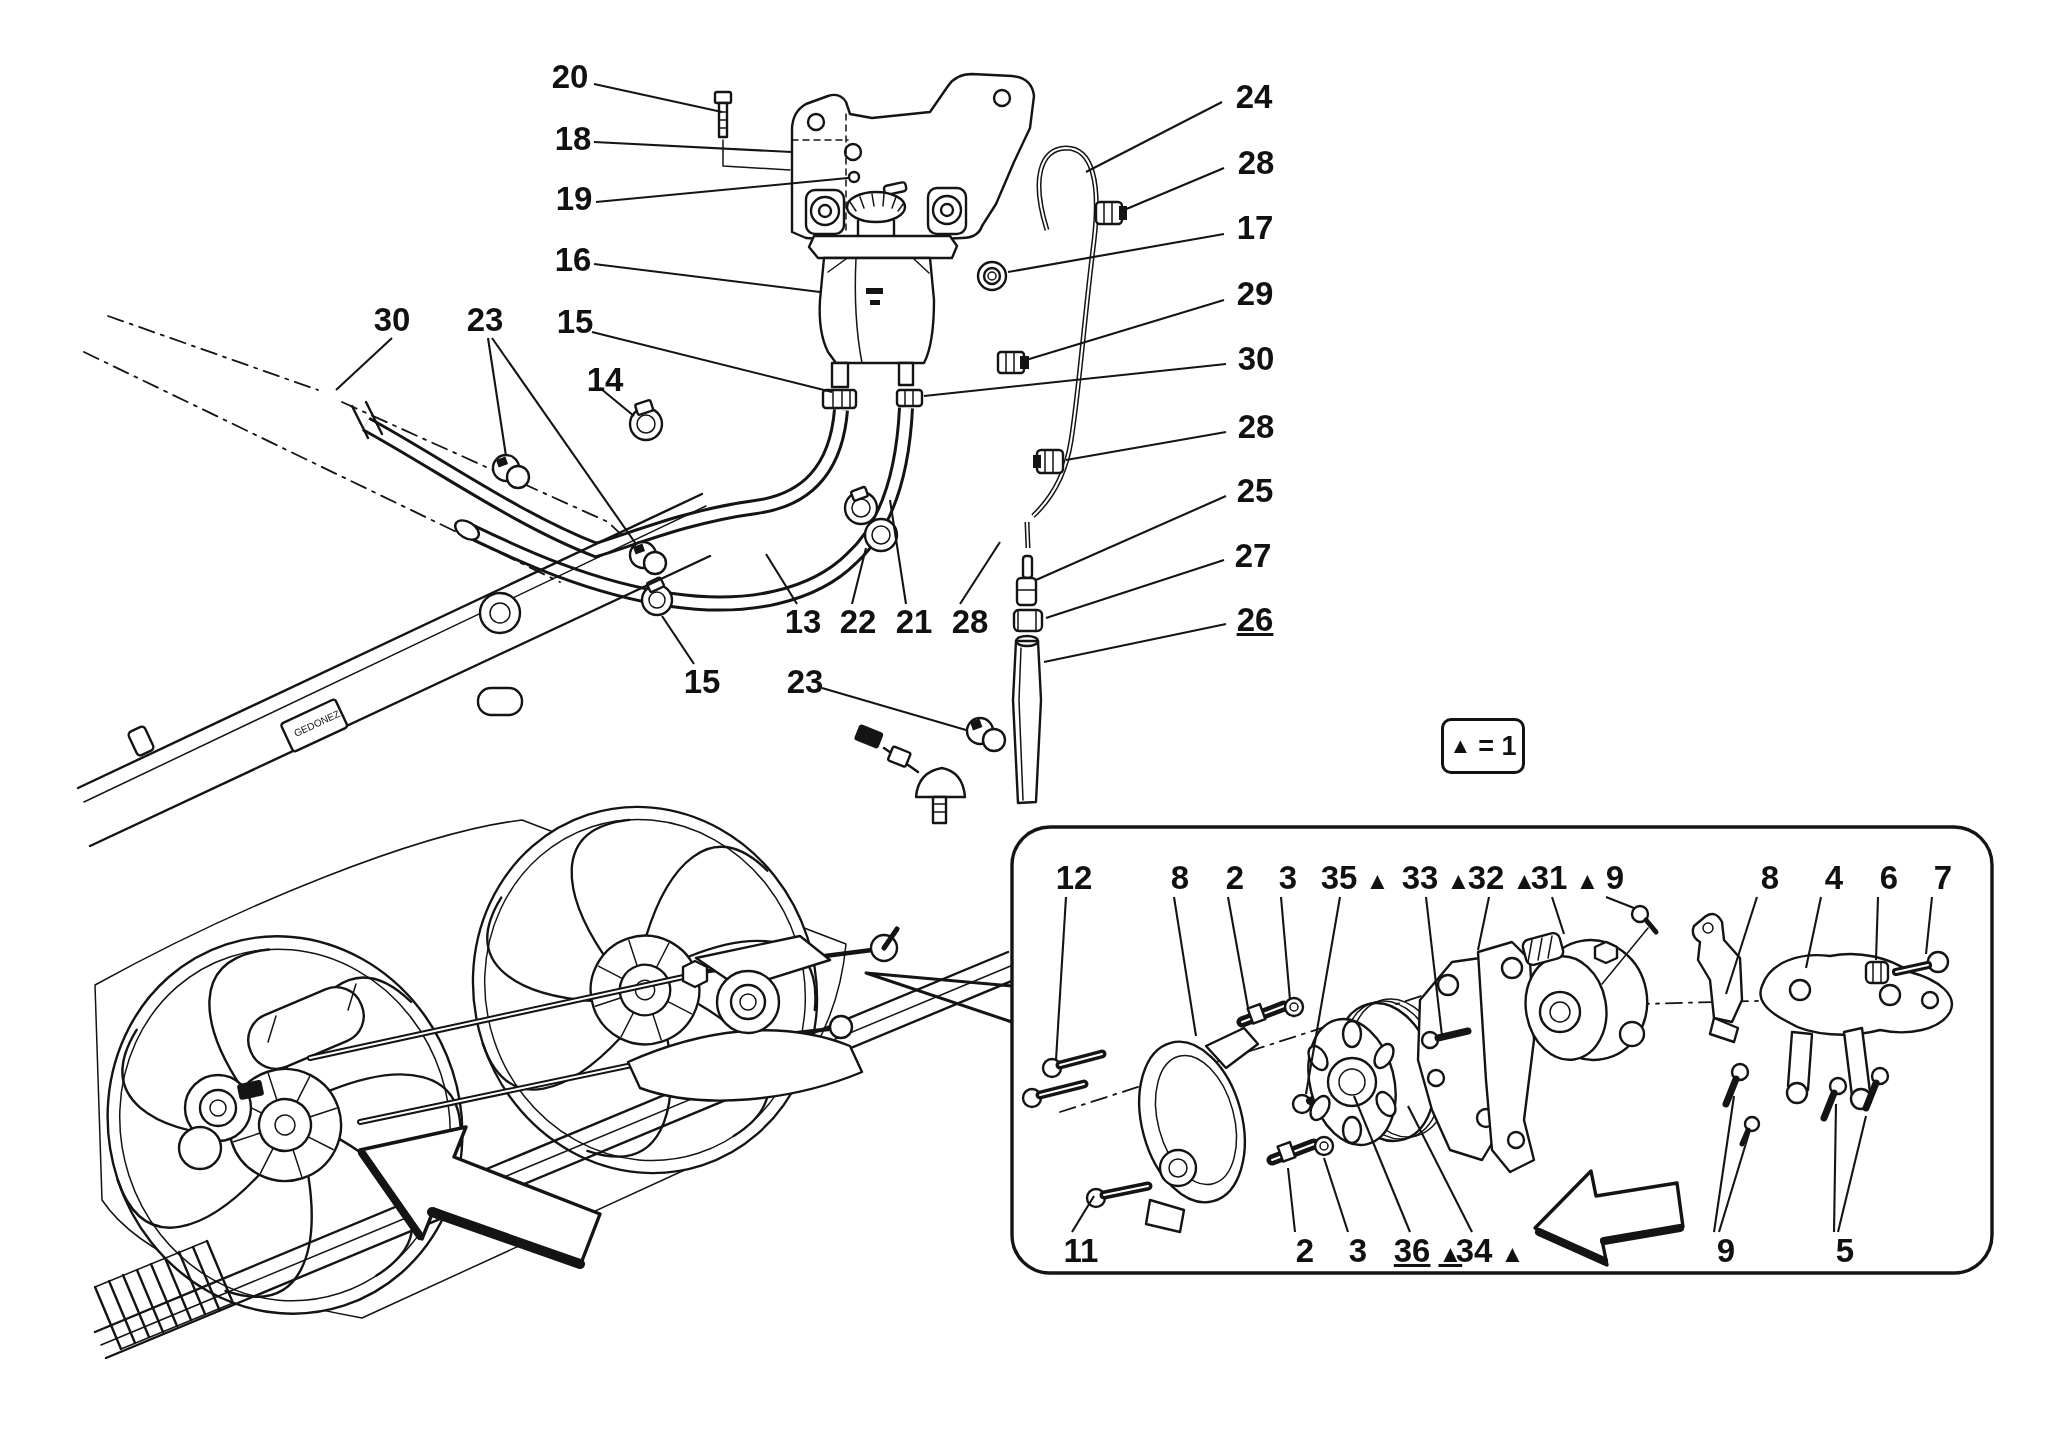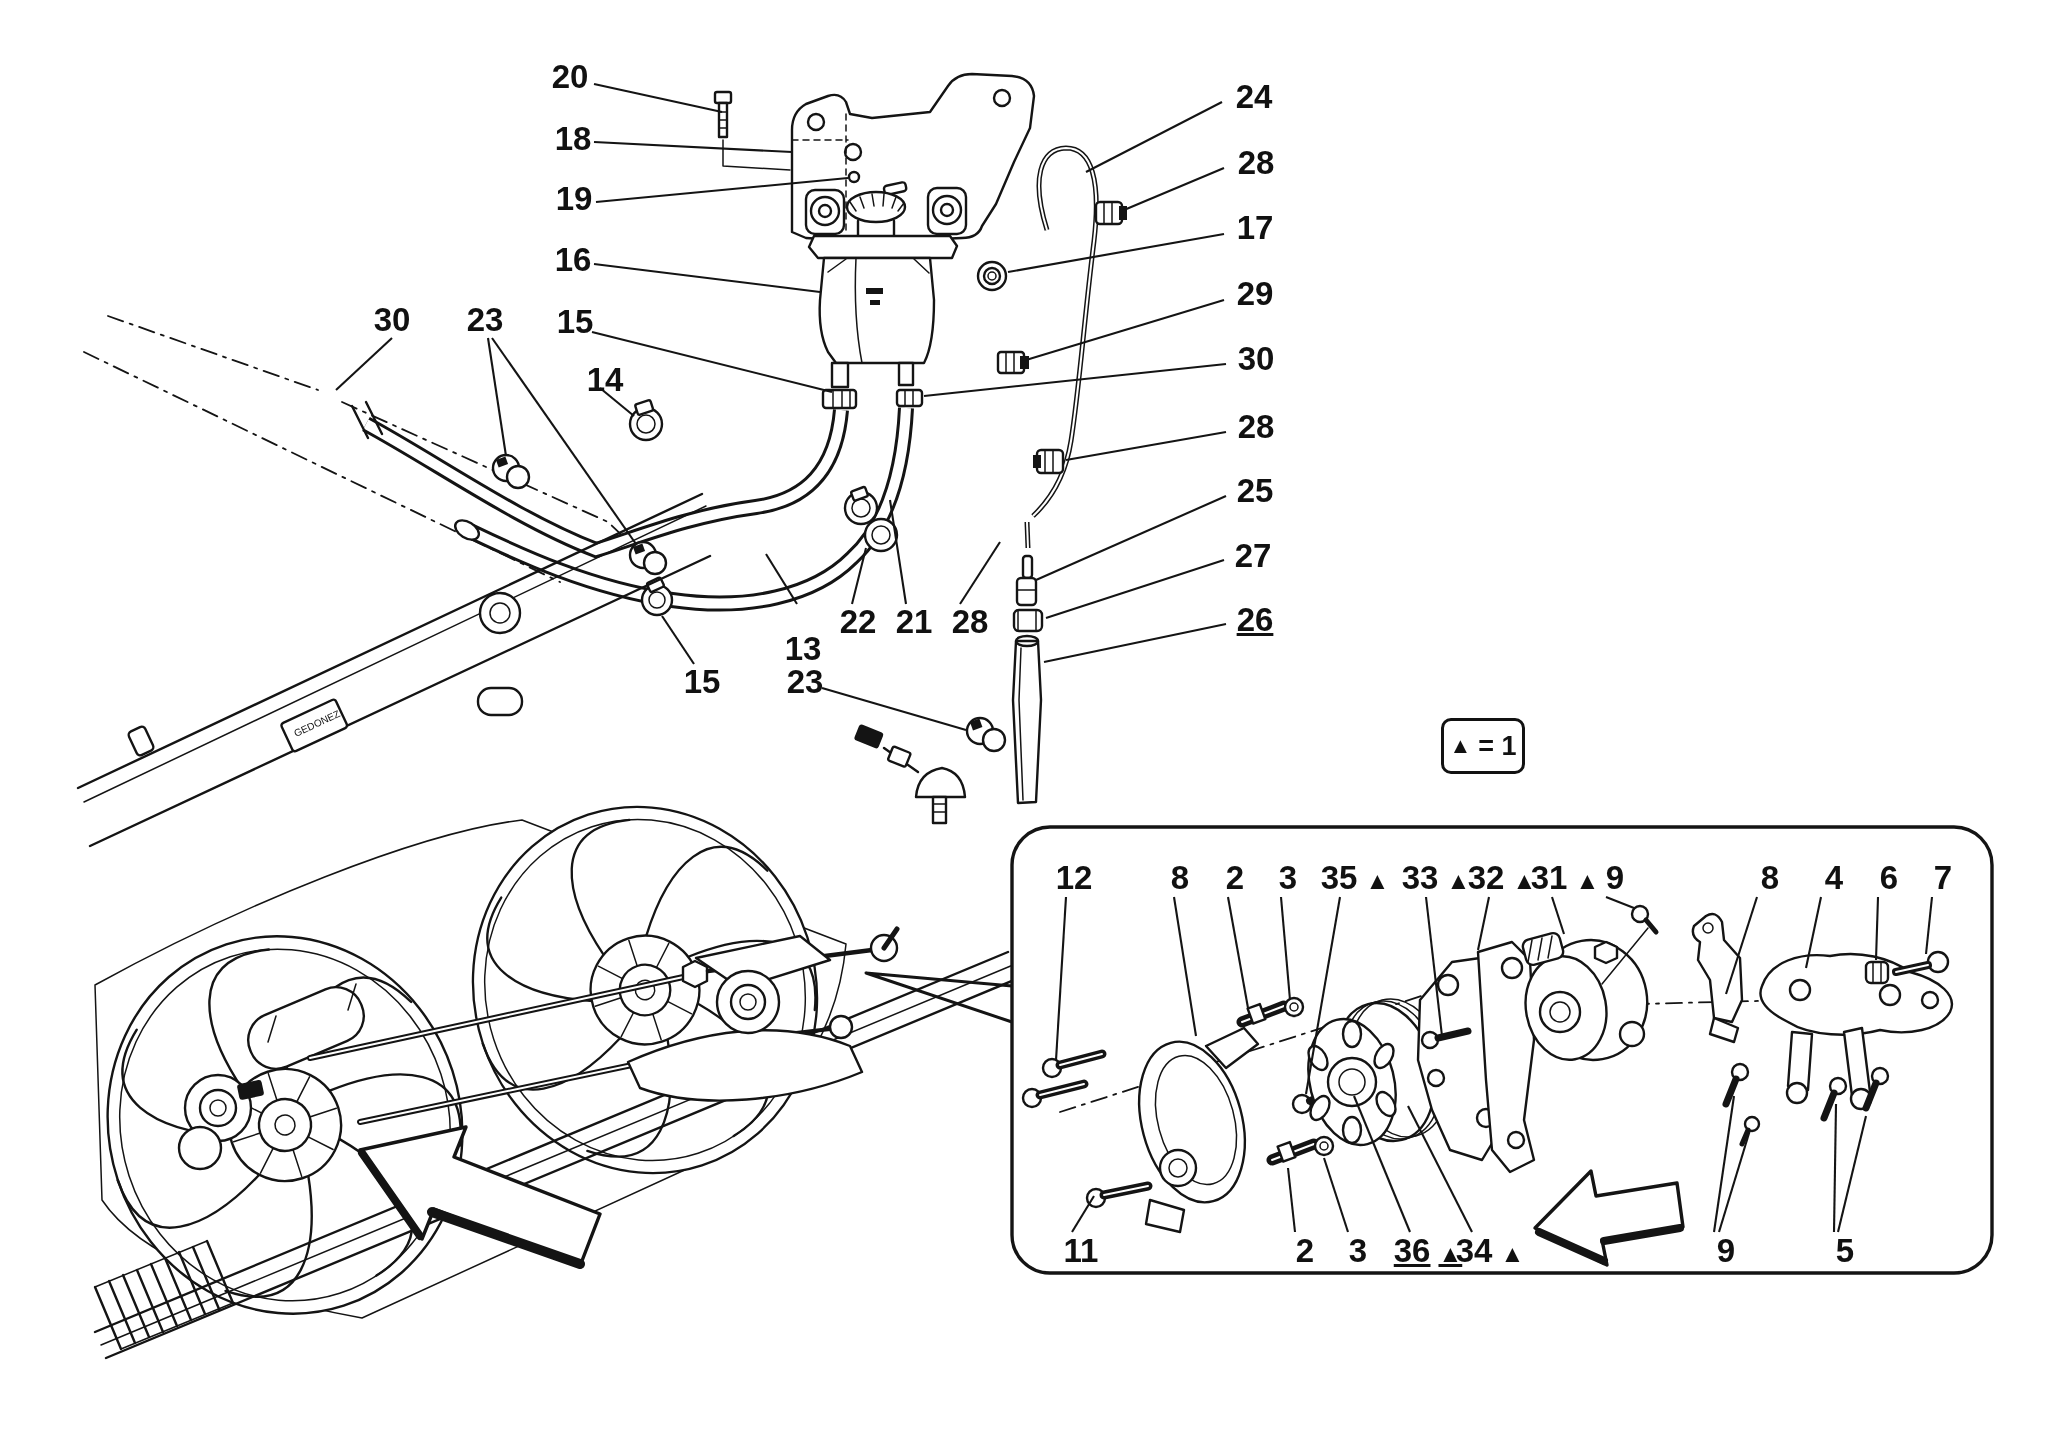--- a/index.html
+++ b/index.html
@@ -468,21 +468,21 @@
       <div class="callout" style="left: 576px; top: 380px; margin-left: 21px;"><span>14</span></div>
       <div class="callout" style="left: 1246px; top: 97px;"><span>24</span></div>
       <div class="callout" style="left: 1248px; top: 163px;"><span>28</span></div>
       <div class="callout" style="left: 1247px; top: 228px;"><span>17</span></div>
       <div class="callout" style="left: 1247px; top: 294px; text-align: right;"><span>29</span></div>
       <div class="callout" style="left: 1248px; top: 359px;"><span>30</span></div>
       <div class="callout" style="left: 1248px; top: 427px;"><span>28</span></div>
       <div class="callout" style="left: 1247px; top: 491px;"><span>25</span></div>
       <div class="callout" style="left: 1245px; top: 556px;"><span>27</span></div>
       <div class="callout" style="left: 1247px; top: 620px; text-decoration: underline;"><span>26</span></div>
-      <div class="callout" style="left: 795px; top: 622px; margin-top: 27px;"><span>13</span></div>
+      <div class="callout" style="left: 795px; top: 622px;"><span>13</span></div>
       <div class="callout" style="left: 850px; top: 622px;"><span>22</span></div>
       <div class="callout" style="left: 906px; top: 622px;"><span>21</span></div>
       <div class="callout" style="left: 962px; top: 622px;"><span>28</span></div>
       <div class="callout" style="left: 694px; top: 682px;"><span>15</span></div>
       <div class="callout" style="left: 797px; top: 682px;"><span>23</span></div>
       <div class="callout" style="left: 1066px; top: 878px;"><span>12</span></div>
       <div class="callout" style="left: 1172px; top: 878px;"><span>8</span></div>
       <div class="callout" style="left: 1227px; top: 878px;"><span>2</span></div>
       <div class="callout" style="left: 1280px; top: 878px;"><span>3</span></div>
       <div class="callout" style="left: 1347px; top: 878px;"><span>35</span><span class="marker">▲</span></div>

